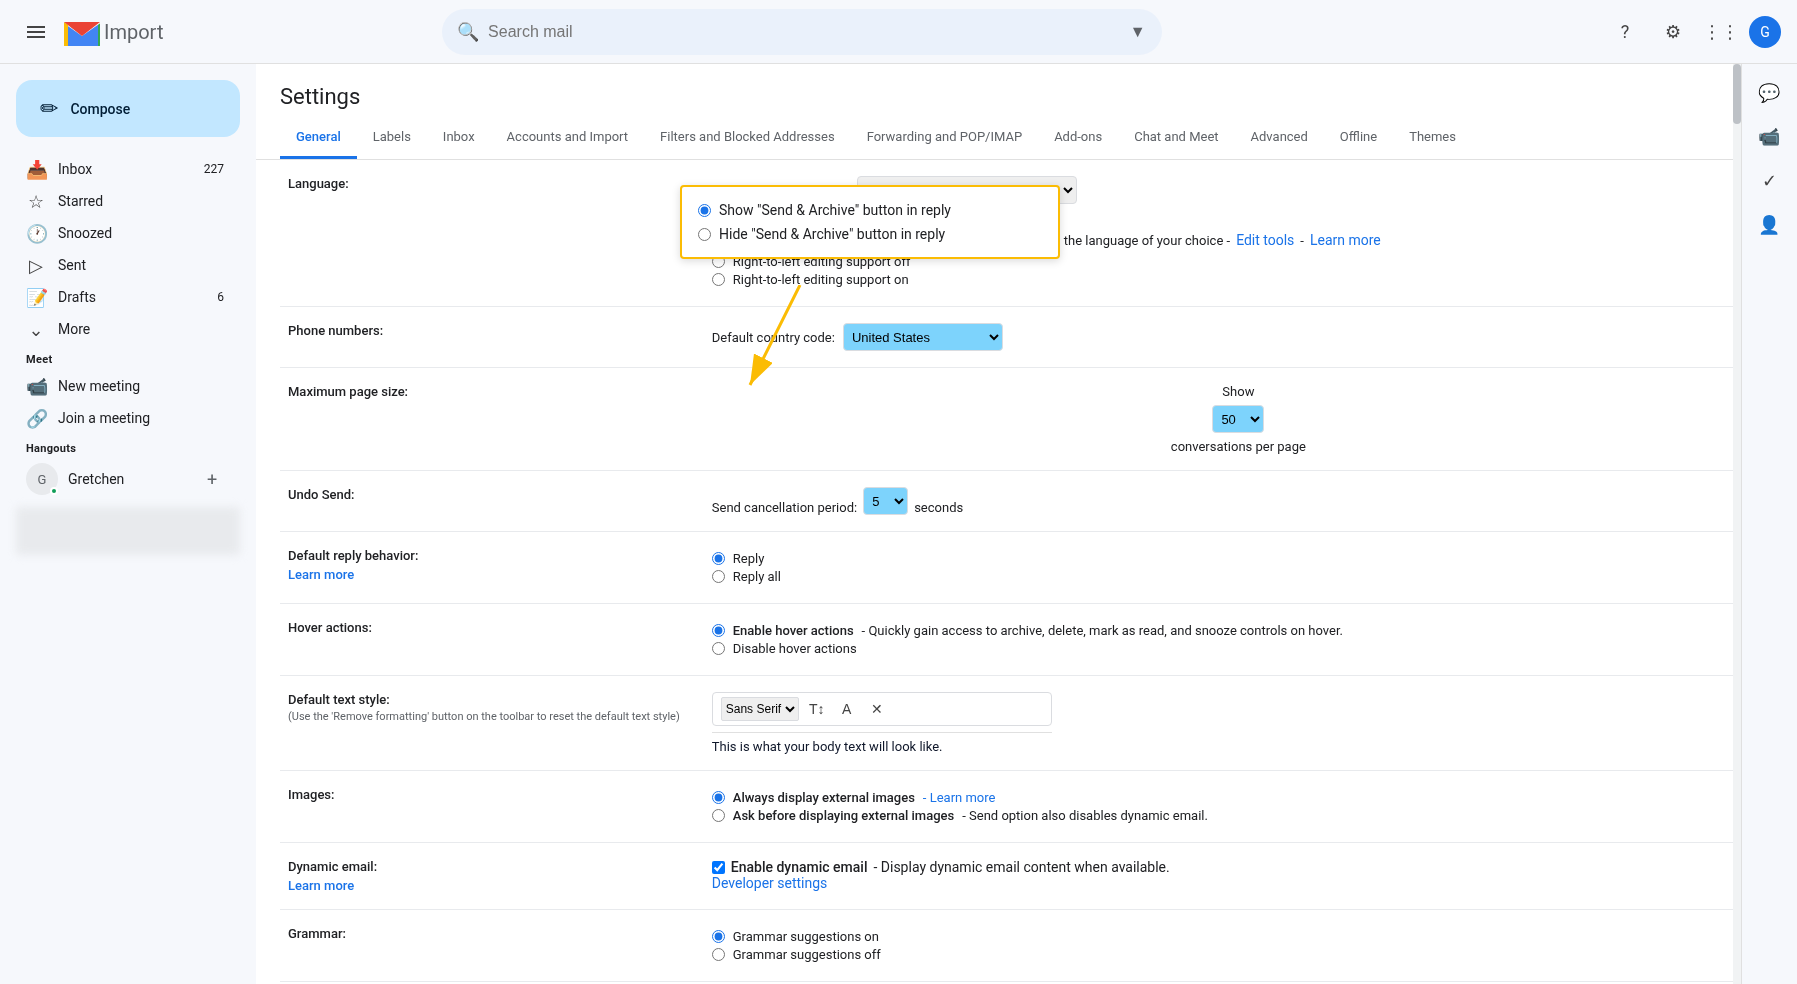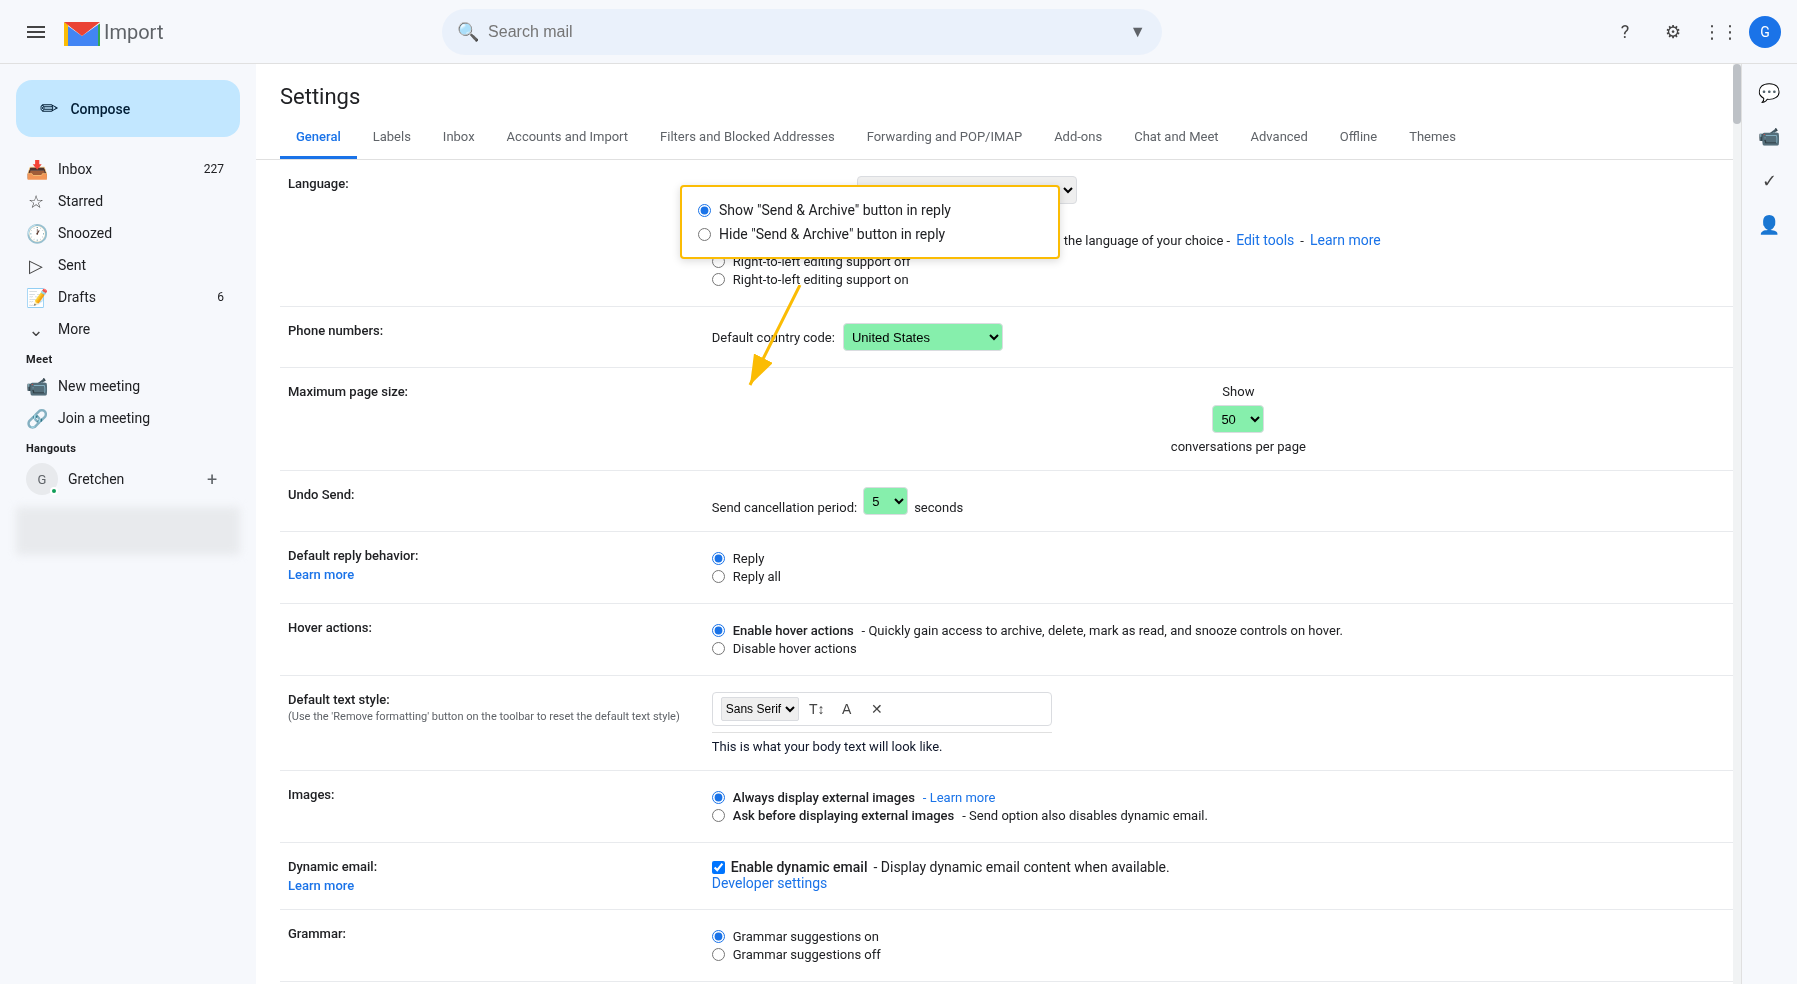--- a/index.html
+++ b/index.html
@@ -59,21 +59,21 @@
     
     .settings-body { padding: 0 24px 40px; }
     .settings-table { width: 100%; border-collapse: collapse; }
     .settings-table tr { border-bottom: 1px solid #e8eaed; }
     .settings-table td { padding: 16px 8px; vertical-align: top; }
     .settings-table td:first-child { width: 220px; font-size: 13px; color: #202124; font-weight: 500; padding-right: 24px; white-space: nowrap; }
     .settings-table td .sub-text { font-size: 11px; color: #5f6368; font-weight: 400; margin-top: 2px; line-height: 1.4; }
     .settings-table td .learn-more { color: #1a73e8; text-decoration: none; font-size: 13px; display: block; margin-top: 4px; }
 
     
-    select.setting-select { height: 28px; border: 1px solid #dadce0; border-radius: 4px; font-size: 13px; padding: 0 4px; background: #86efac; }
+    select.setting-select { height: 28px; border: 1px solid #dadce0; border-radius: 4px; font-size: 13px; padding: 0 4px; background: #7dd3fc; }
     .radio-option { display: flex; align-items: center; gap: 8px; margin: 3px 0; font-size: 13px; cursor: pointer; }
     .radio-option input[type=radio] { cursor: pointer; accent-color: #1a73e8; }
     .link-blue { color: #1a73e8; text-decoration: none; }
 
     
     .lang-row { display: flex; align-items: center; gap: 8px; }
     .lang-select { height: 28px; border: 1px solid #dadce0; border-radius: 4px; font-size: 13px; width: 220px; }
 
     
     .text-toolbar { border: 1px solid #dadce0; border-radius: 4px; padding: 4px 8px; display: flex; align-items: flex-start; gap: 6px; width: 340px; background: white; }

